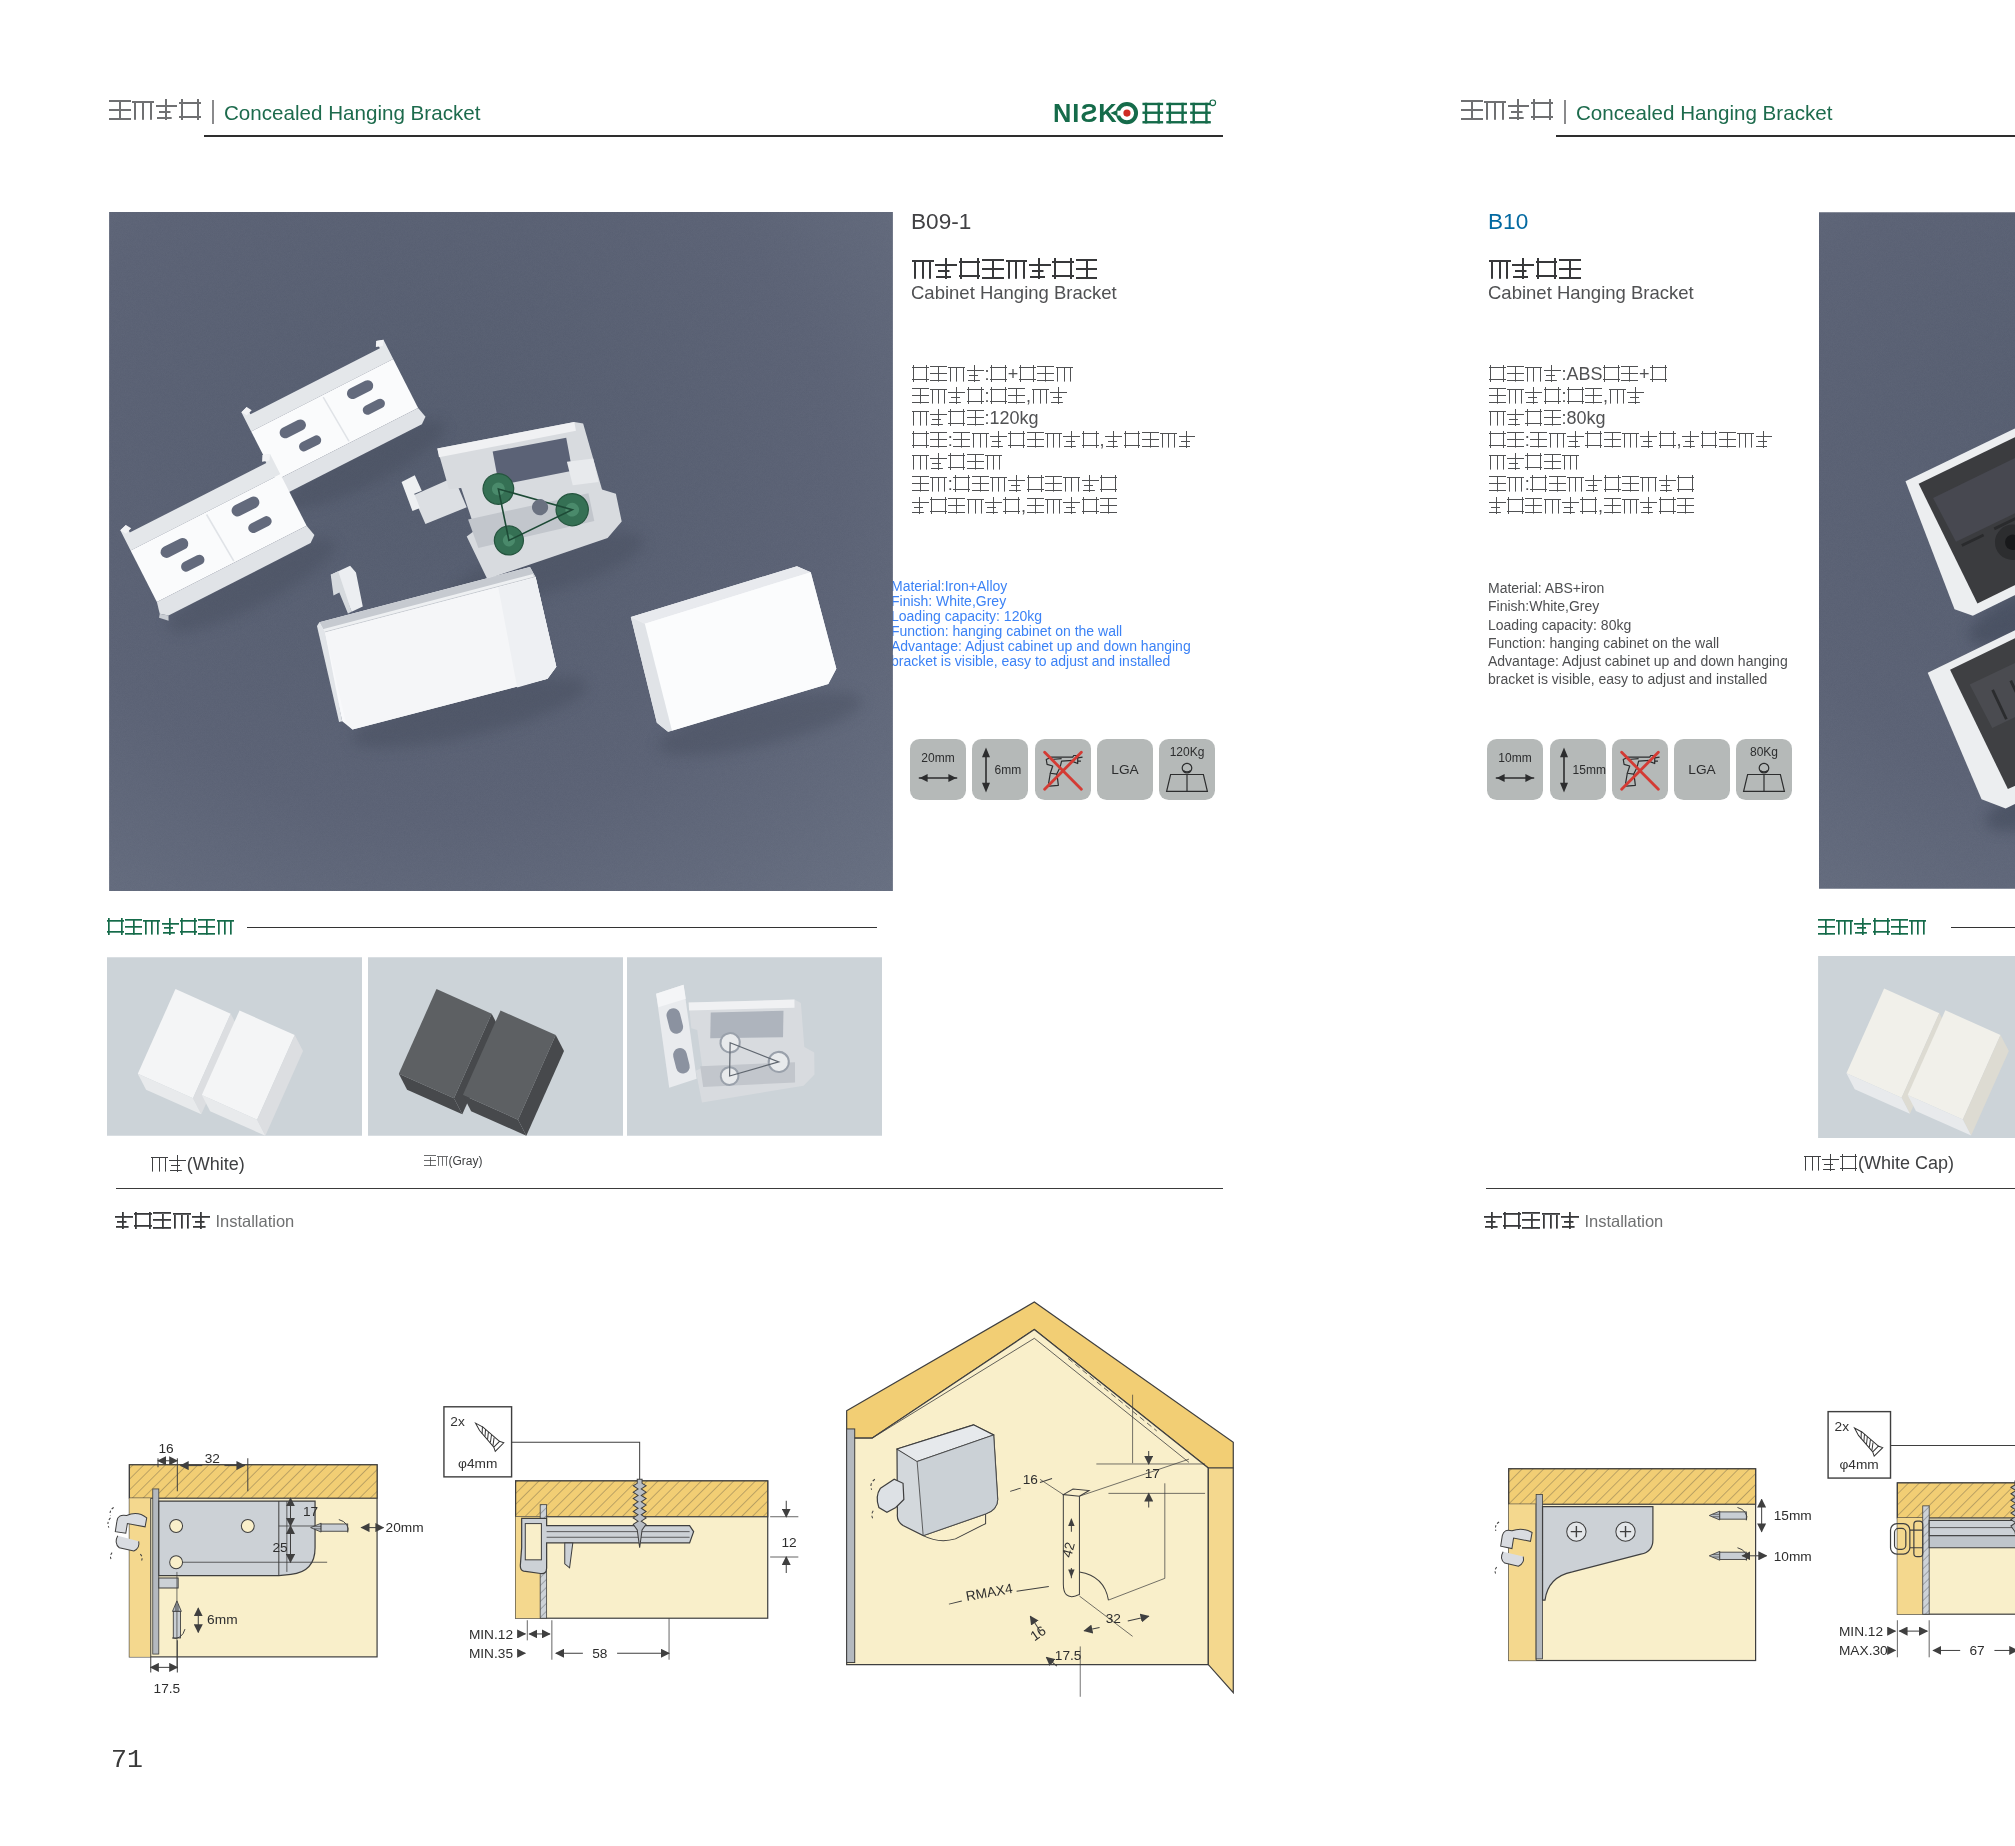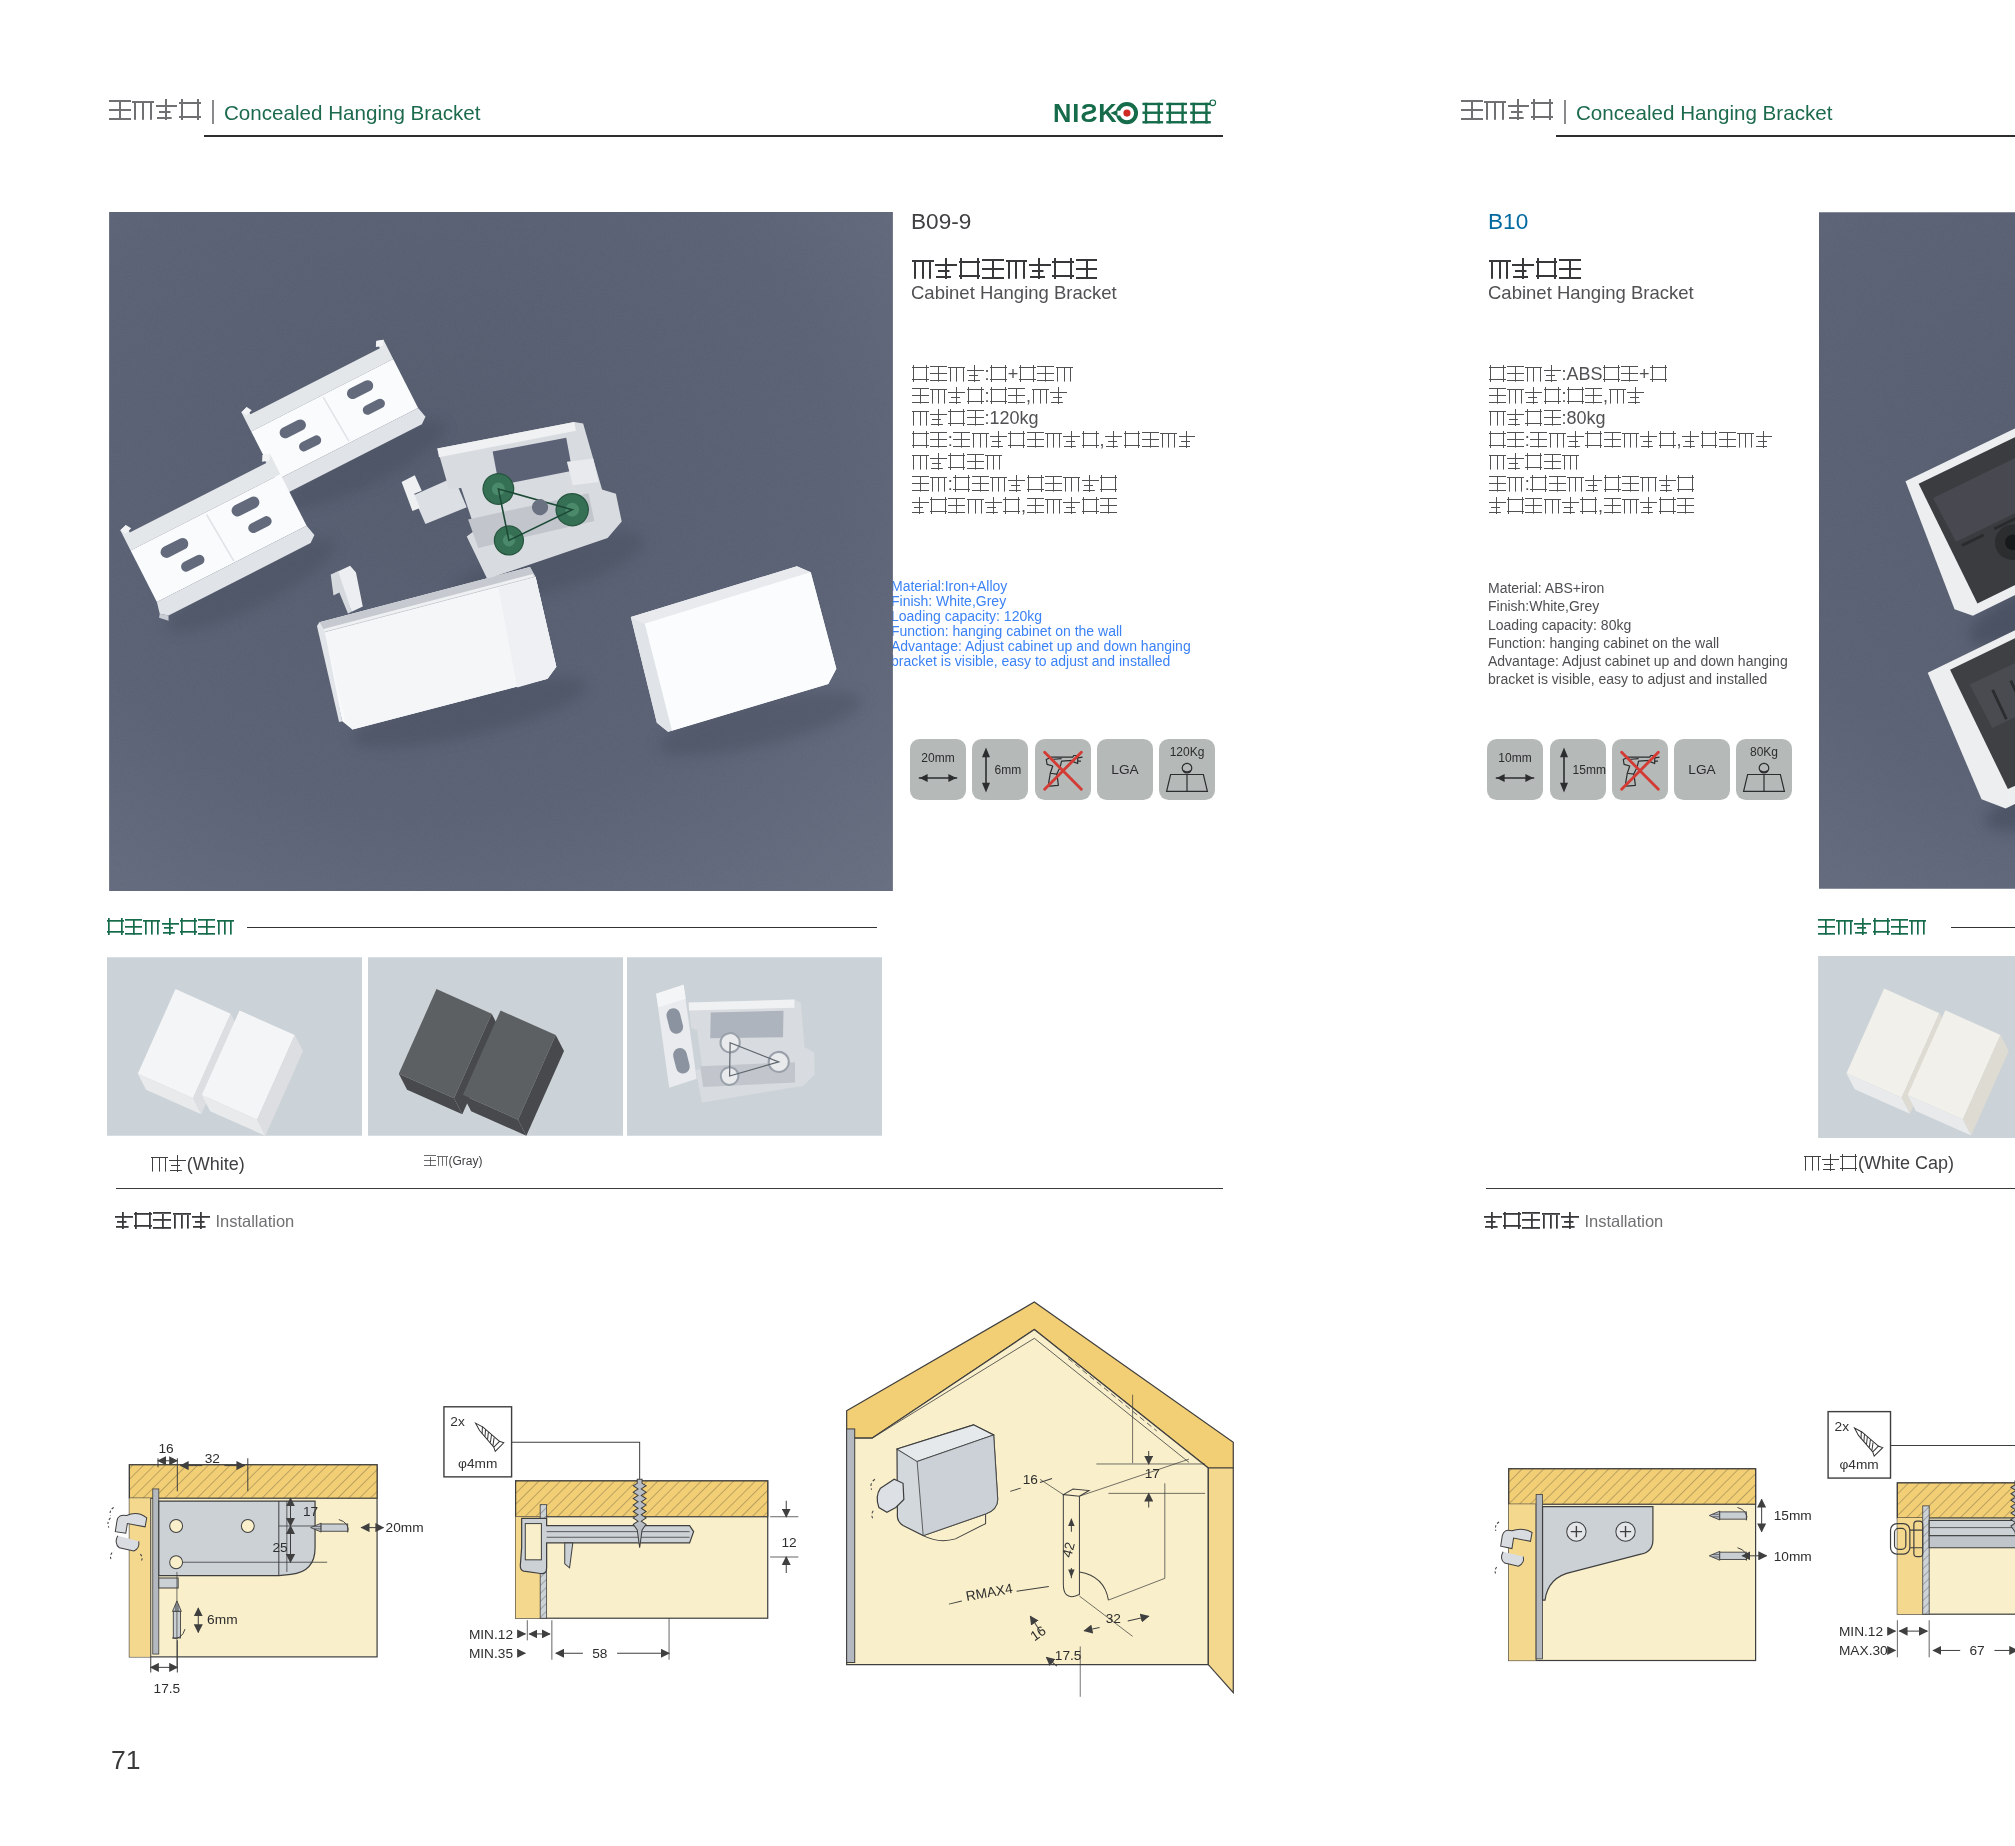--- a/index.html
+++ b/index.html
@@ -58,21 +58,21 @@
   </svg>
 
 <div class="abs" style="left:1460px;top:97px;font-size:23px;color:#6f7072"><i class="z z2 zb"></i><i class="z z3 zb"></i><i class="z z4 zb"></i><i class="z z1 zb"></i></div>
 
 <div class="abs" style="left:1564px;top:100px;width:2px;height:24px;background:#8a8a8c"></div>
 
 <div class="abs" style="left:1576px;top:101px;font-size:20.6px;color:#1d6b4d">Concealed Hanging Bracket</div>
 
 <div class="abs" style="left:1556px;top:135px;width:1019px;height:1.6px;background:#2e2e2e"></div>
 
-<div class="abs" style="left:911px;top:209px;font-size:22.6px;color:#414144">B09-9</div>
+<div class="abs" style="left:911px;top:209px;font-size:22.6px;color:#414144">B09-1</div>
 
 <div class="abs" style="left:911px;top:256px;font-size:23px;color:#37383a"><i class="z z3 zb"></i><i class="z z4 zb"></i><i class="z z1 zb"></i><i class="z z2 zb"></i><i class="z z3 zb"></i><i class="z z4 zb"></i><i class="z z1 zb"></i><i class="z z2 zb"></i></div>
 
 <div class="abs" style="left:911px;top:282px;font-size:18.5px;color:#505153">Cabinet Hanging Bracket</div>
 
 <div class="abs" style="left:911px;top:363px;font-size:18px;line-height:22px;color:#505153;white-space:pre"><i class="z z1"></i><i class="z z2"></i><i class="z z3"></i><i class="z z4"></i>:<i class="z z1"></i>+<i class="z z1"></i><i class="z z2"></i><i class="z z3"></i><br><i class="z z2"></i><i class="z z3"></i><i class="z z4"></i><i class="z z1"></i>:<i class="z z1"></i><i class="z z2"></i>,<i class="z z3"></i><i class="z z4"></i><br><i class="z z3"></i><i class="z z4"></i><i class="z z1"></i><i class="z z2"></i>:120kg<br><i class="z z1"></i><i class="z z2"></i>:<i class="z z2"></i><i class="z z3"></i><i class="z z4"></i><i class="z z1"></i><i class="z z2"></i><i class="z z3"></i><i class="z z4"></i><i class="z z1"></i>,<i class="z z4"></i><i class="z z1"></i><i class="z z2"></i><i class="z z3"></i><i class="z z4"></i><br><i class="z z3"></i><i class="z z4"></i><i class="z z1"></i><i class="z z2"></i><i class="z z3"></i><br><i class="z z2"></i><i class="z z3"></i>:<i class="z z1"></i><i class="z z2"></i><i class="z z3"></i><i class="z z4"></i><i class="z z1"></i><i class="z z2"></i><i class="z z3"></i><i class="z z4"></i><i class="z z1"></i><br><i class="z z4"></i><i class="z z1"></i><i class="z z2"></i><i class="z z3"></i><i class="z z4"></i><i class="z z1"></i>,<i class="z z2"></i><i class="z z3"></i><i class="z z4"></i><i class="z z1"></i><i class="z z2"></i></div>
 
 <div class="abs" style="left:891px;top:579px;font-size:14px;line-height:15px;color:#3b82f6">Material:Iron+Alloy<br>Finish: White,Grey<br>Loading capacity: 120kg<br>Function: hanging cabinet on the wall<br>Advantage: Adjust cabinet up and down hanging<br>bracket is visible, easy to adjust and installed</div>
 
 <div class="icon" style="left:910px;top:739px">
@@ -434,21 +434,21 @@
 <div class="abs" style="left:1803px;top:1153px;font-size:18px;color:#3f4042"><i class="z z3"></i><i class="z z4"></i><i class="z z1"></i>(White Cap)</div>
 
 <div class="abs" style="left:116px;top:1188px;width:1107px;height:1.2px;background:#3a3a3a"></div>
 
 <div class="abs" style="left:1486px;top:1188px;width:1107px;height:1.2px;background:#3a3a3a"></div>
 
 <div class="abs" style="left:114px;top:1210px;font-size:19px;color:#38393b"><i class="z z4 zb"></i><i class="z z1 zb"></i><i class="z z2 zb"></i><i class="z z3 zb"></i><i class="z z4 zb"></i><span style="font-size:16.5px;color:#6f7071">&nbsp;Installation</span></div>
 
 <div class="abs" style="left:1483px;top:1210px;font-size:19px;color:#38393b"><i class="z z4 zb"></i><i class="z z1 zb"></i><i class="z z2 zb"></i><i class="z z3 zb"></i><i class="z z4 zb"></i><span style="font-size:16.5px;color:#6f7071">&nbsp;Installation</span></div>
 
-<div class="abs" style="left:111px;top:1745px;font-family:Liberation Sans, sans-serif;font-size:26.6px;color:#3a3a3a">71</div>
+<div class="abs" style="left:111px;top:1745px;font-family:Liberation Mono, monospace;font-size:26.6px;color:#3a3a3a">71</div>
 
 <svg class="abs" style="left:101px;top:1290px" width="1149" height="443" viewBox="0 0 2850 1100">
     <defs>
       <pattern id="ht" width="19" height="19" patternUnits="userSpaceOnUse" patternTransform="rotate(45)">
         <rect width="19" height="19" fill="#f2ce74"></rect>
         <line x1="0" y1="0" x2="0" y2="19" stroke="#766a4e" stroke-width="2.2"></line>
       </pattern>
       <pattern id="ht2" width="14" height="14" patternUnits="userSpaceOnUse" patternTransform="rotate(45)">
         <rect width="14" height="14" fill="#cdd2d7"></rect>
         <line x1="0" y1="0" x2="0" y2="14" stroke="#70747a" stroke-width="2.5"></line>

